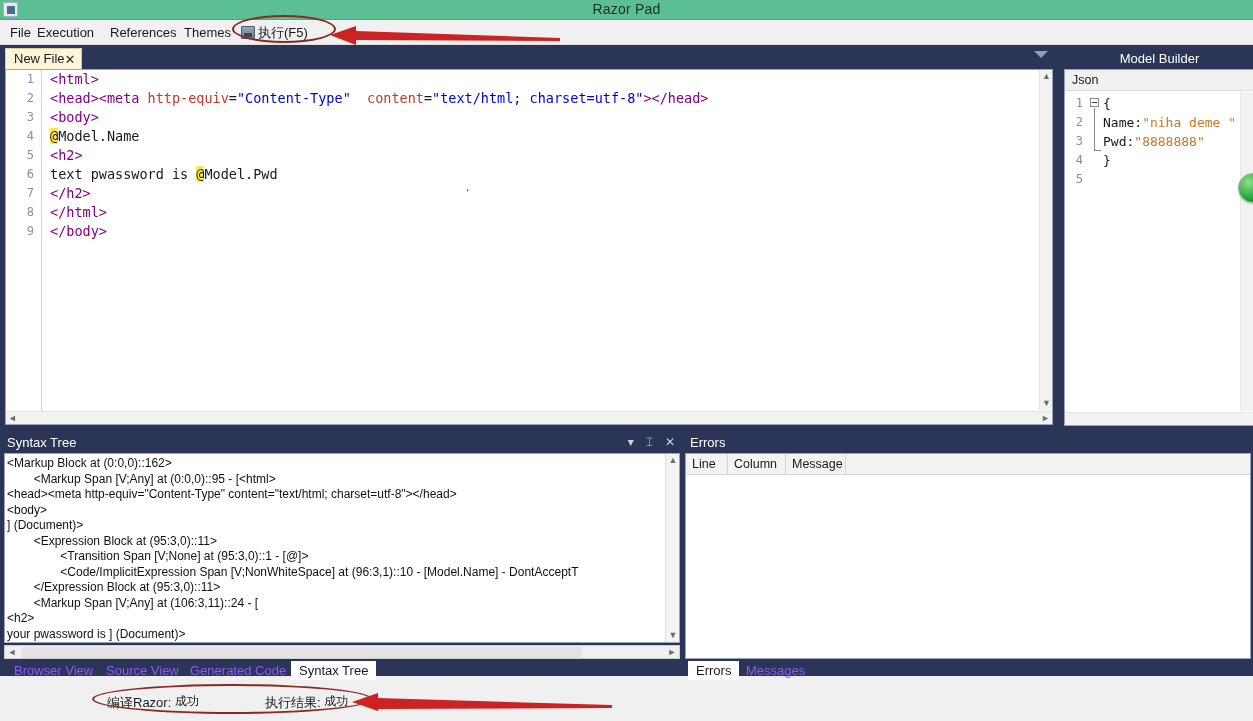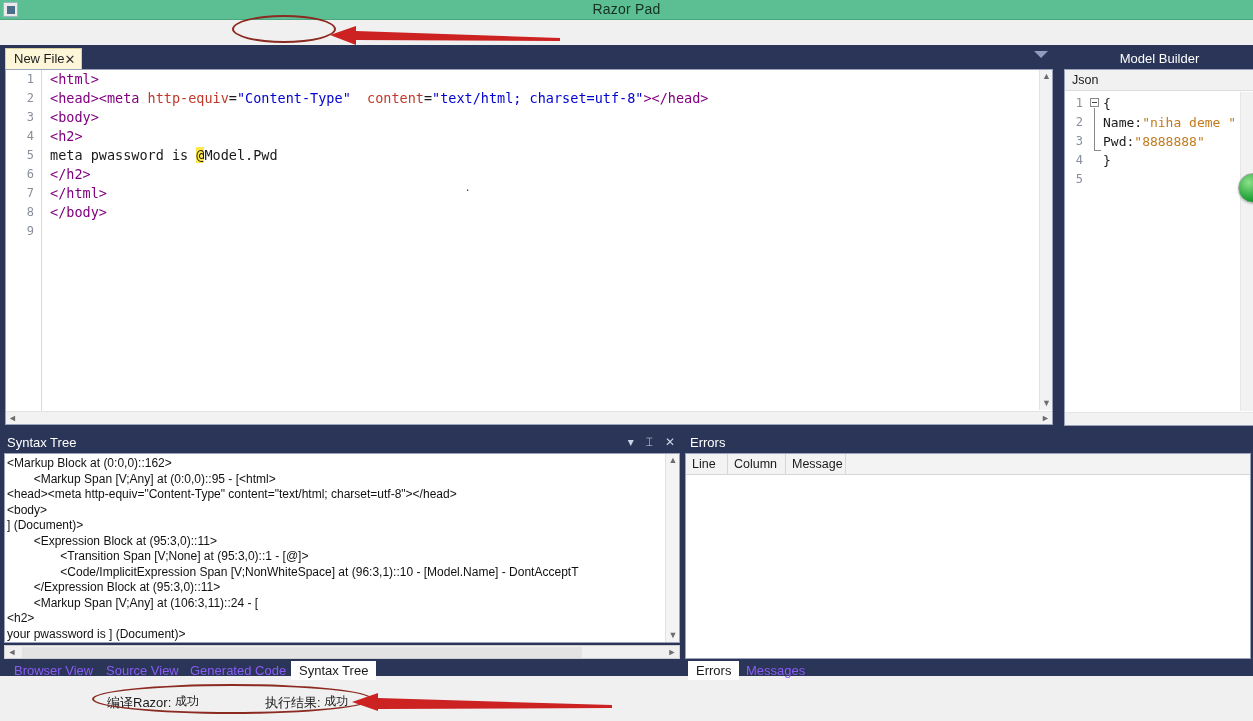--- a/index.html
+++ b/index.html
@@ -424,20 +424,30 @@
 </head>
 <body>
 
 <div id="app">
 
   <div class="titlebar">
     <div class="appicon"></div>
     <div class="title">Razor Pad</div>
   </div>
 
+  <div class="menubar">
+    <div class="menuitem m0">File</div>
+    <div class="menuitem m1">Execution</div>
+    <div class="menuitem m2">References</div>
+    <div class="menuitem m3">Themes</div>
+    <div class="menuitem m4">
+      <span class="runicon"></span>
+      <span>执行(F5)</span>
+    </div>
+  </div>
 
   <div class="ellipse-menu"></div>
   <svg class="arrow1" viewBox="0 0 230 22">
     <polygon points="0,11 26,2 26,7 230,14 230,17 26,16 26,21" fill="#cc2222"></polygon>
   </svg>
 
   <div class="workspace">
 
     <div class="editor-panel">
       <div class="tabstrip">
@@ -457,22 +467,23 @@
             <div class="ln">5</div>
             <div class="ln">6</div>
             <div class="ln">7</div>
             <div class="ln">8</div>
             <div class="ln">9</div>
           </div>
         <div class="codearea" id="edCode">
             <div class="codeline"><span class="tk-tag">&lt;html&gt;</span></div>
             <div class="codeline"><span class="tk-tag">&lt;head&gt;&lt;meta </span><span class="tk-attr">http-equiv</span><span class="tk-punct">=</span><span class="tk-val">"Content-Type"</span><span class="tk-text">  </span><span class="tk-attr">content</span><span class="tk-punct">=</span><span class="tk-val">"text/html; charset=utf-8"</span><span class="tk-tag">&gt;&lt;/head&gt;</span></div>
             <div class="codeline"><span class="tk-tag">&lt;body&gt;</span></div>
+            <div class="codeline"><span class="tk-razor">@</span><span class="tk-text">Model.Name</span></div>
             <div class="codeline"><span class="tk-tag">&lt;h2&gt;</span></div>
-            <div class="codeline"><span class="tk-text">meta pwassword is </span><span class="tk-razor">@</span><span class="tk-text">Model.Pwd</span></div>
+            <div class="codeline"><span class="tk-text">text pwassword is </span><span class="tk-razor">@</span><span class="tk-text">Model.Pwd</span></div>
             <div class="codeline"><span class="tk-tag">&lt;/h2&gt;</span></div>
             <div class="codeline"><span class="tk-tag">&lt;/html&gt;</span></div>
             <div class="codeline"><span class="tk-tag">&lt;/body&gt;</span></div>
           </div>
         <div class="dot-mark">.</div>
 
         <div class="vscroll">
           <div class="scroll-arrow top">▲</div>
           <div class="scroll-arrow bot">▼</div>
         </div>

